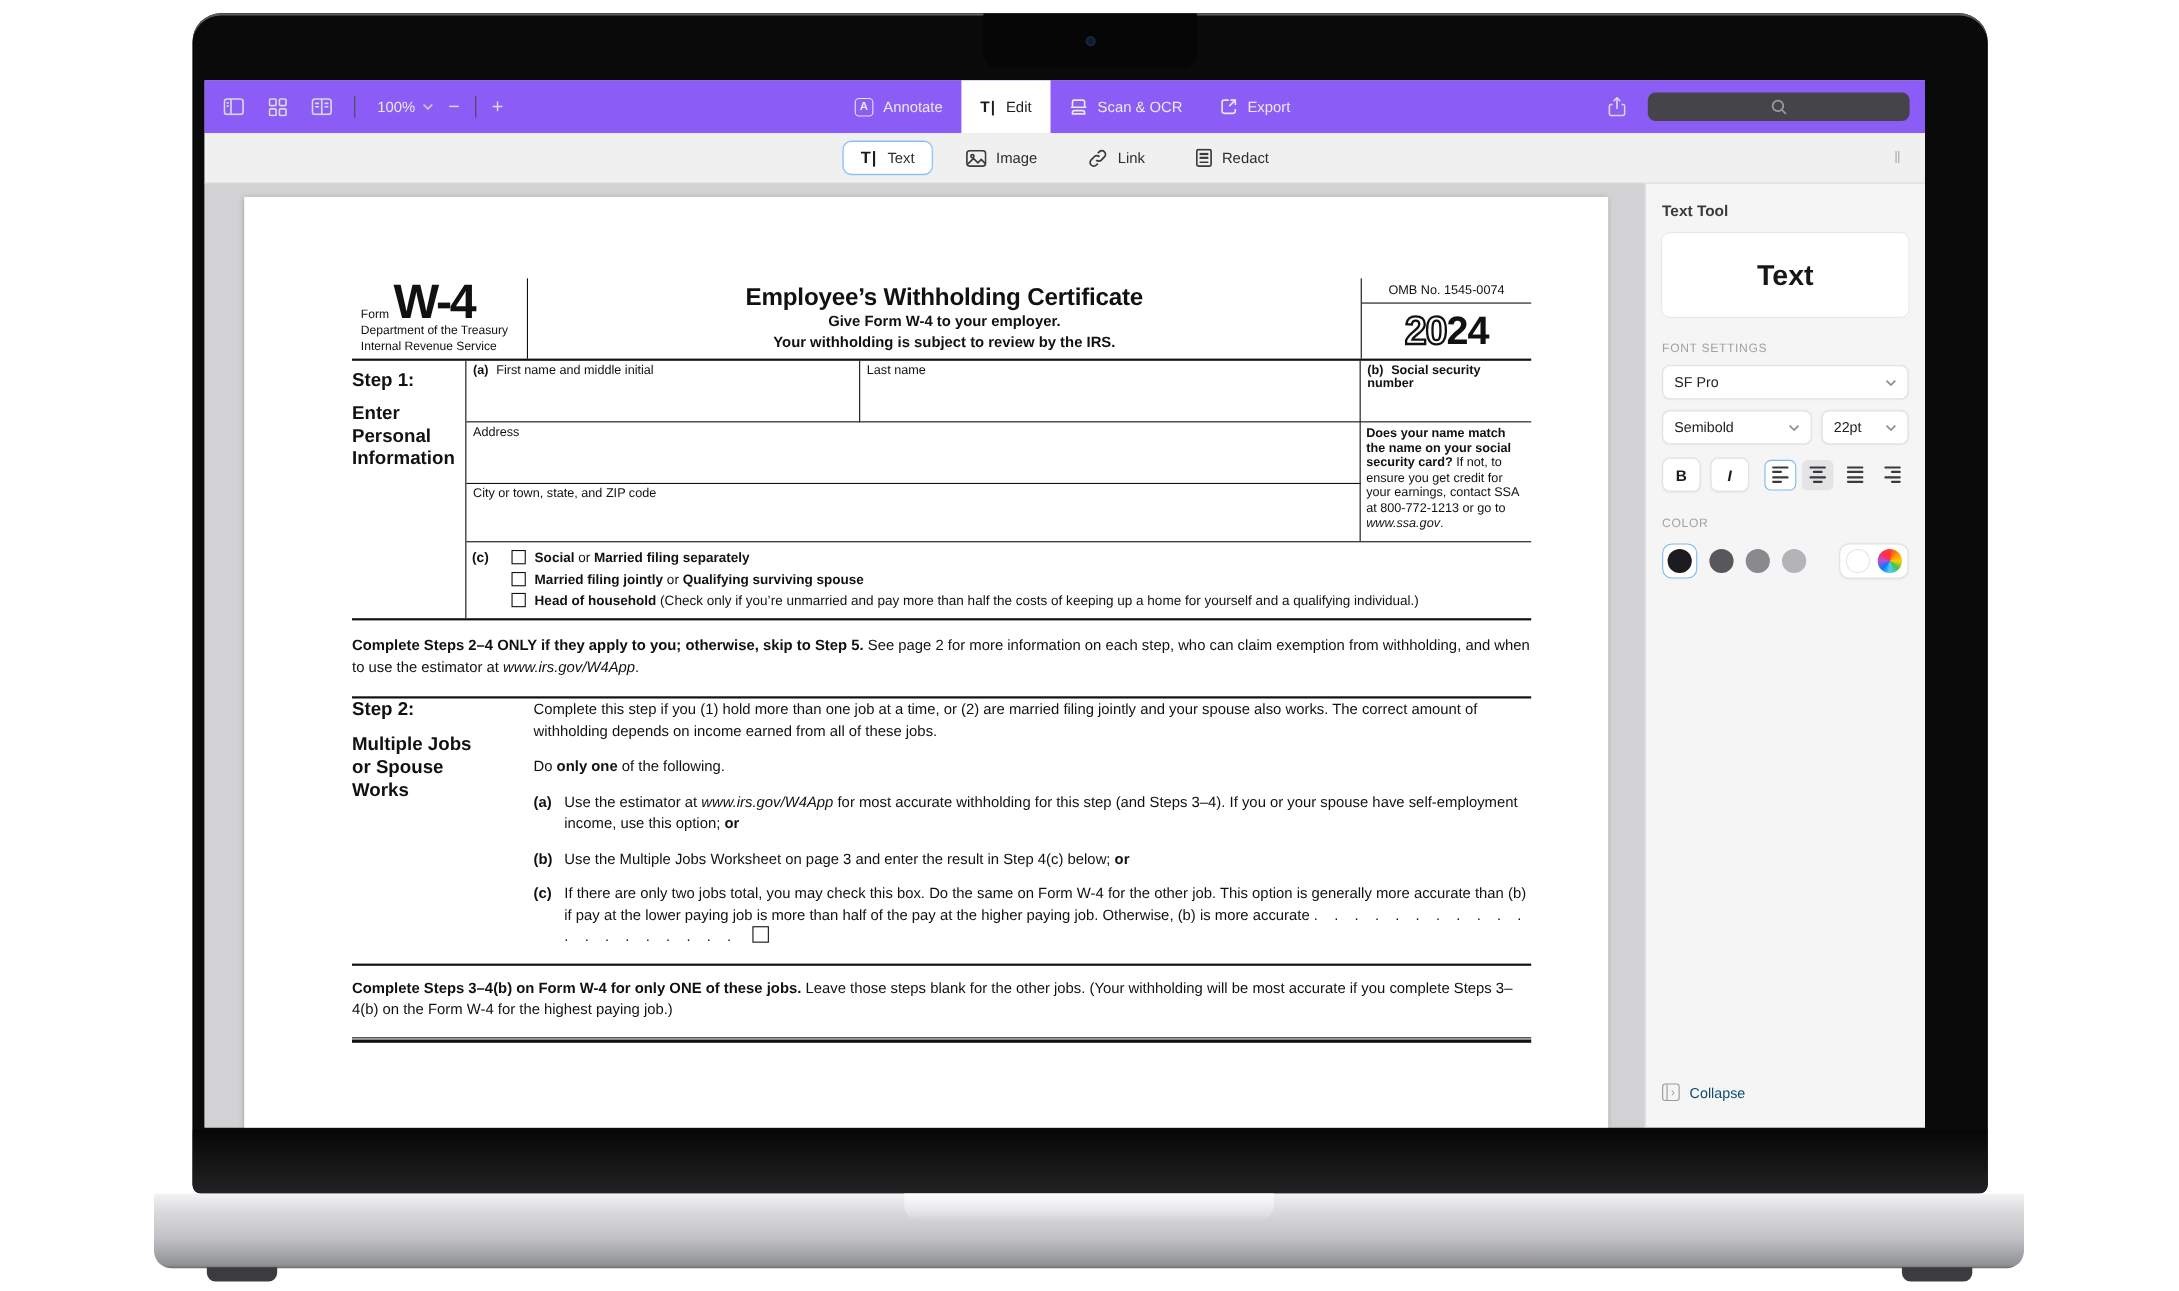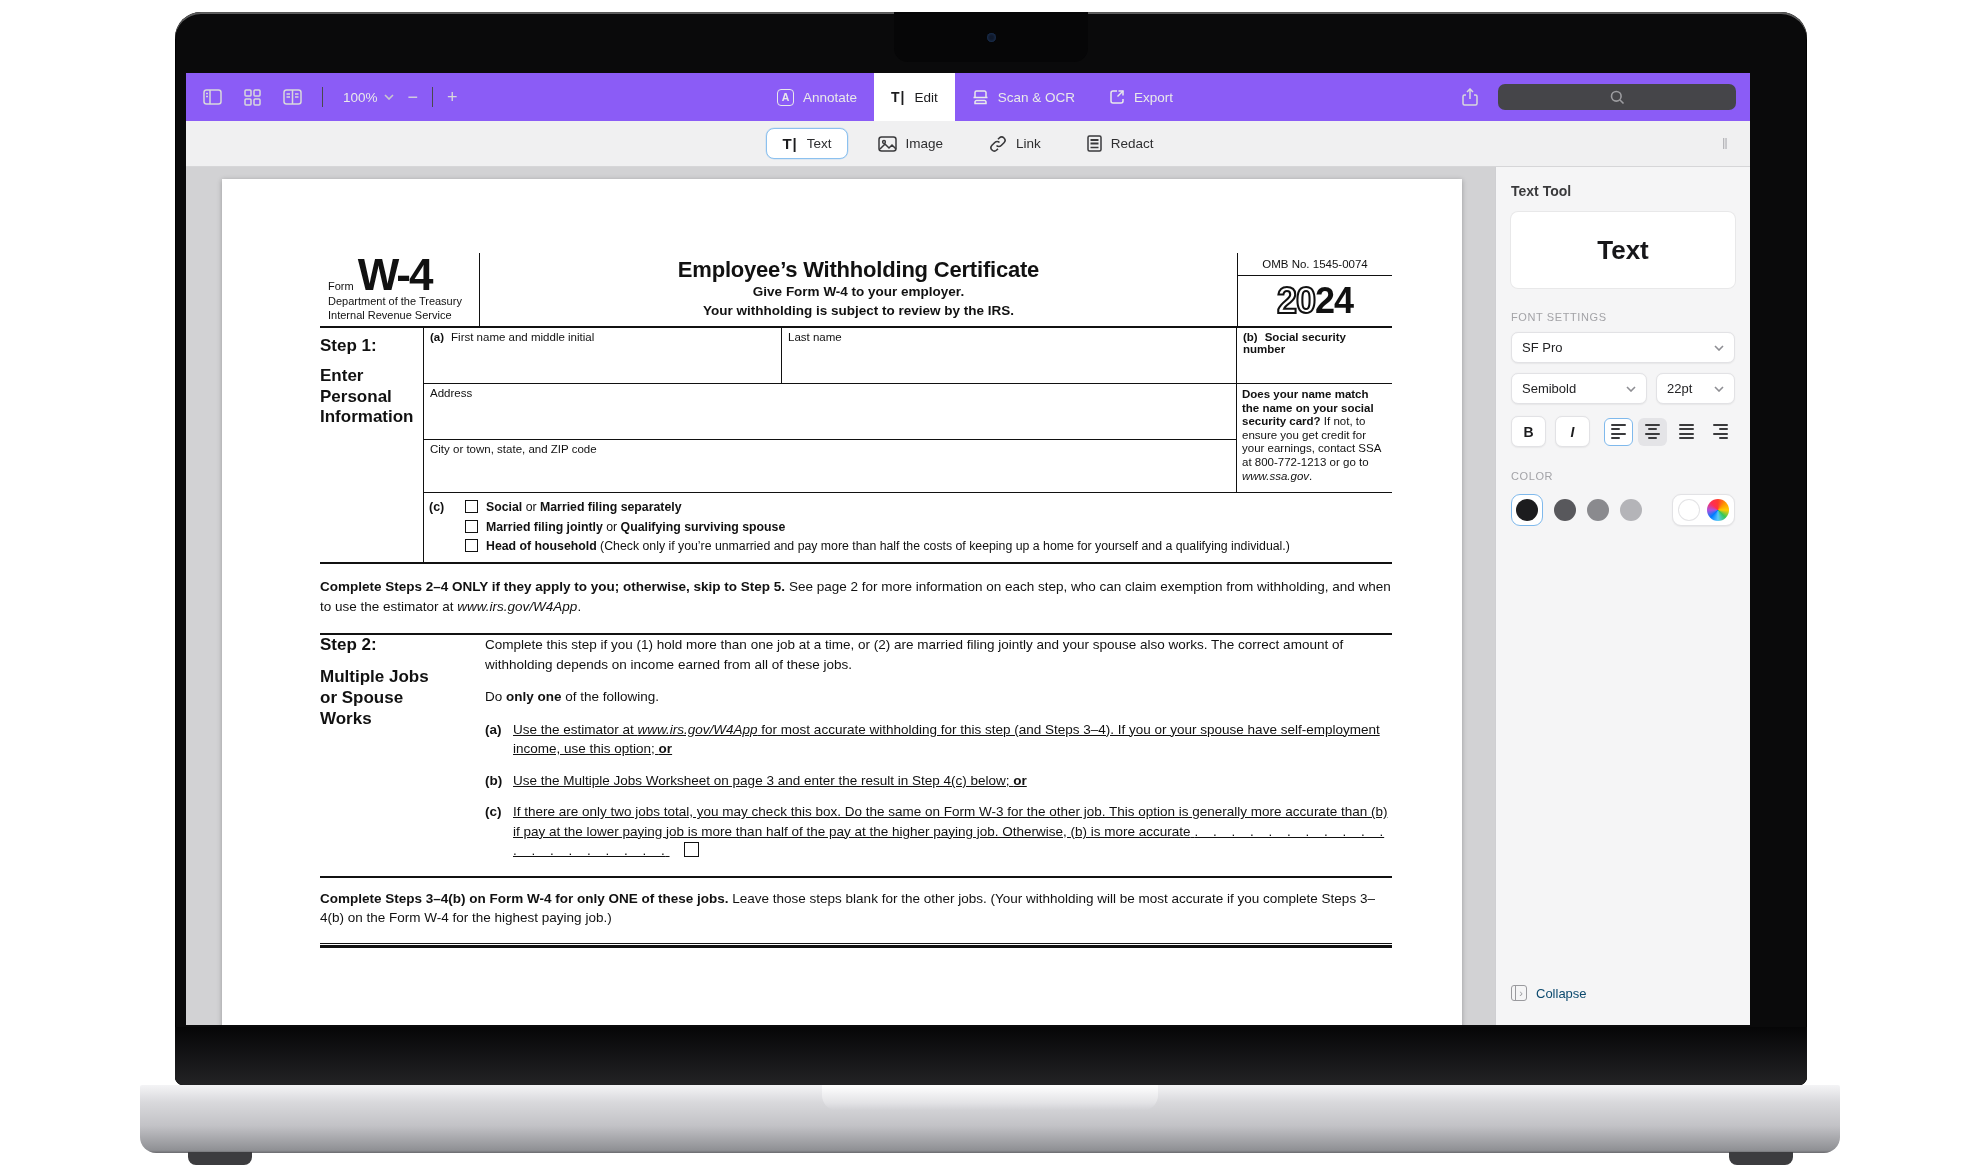--- a/index.html
+++ b/index.html
@@ -115,21 +115,21 @@
 
   .f-note { margin:13px 0 17px; }
   .f-step2 { display:flex; border-top:2.5px solid #111; padding-top:0; }
   .s2-label { width:165px; }
   .s2-step { font-size:17px; font-weight:bold; margin-bottom:11px; }
   .s2-sub { font-size:17px; font-weight:bold; line-height:21px; width:110px; }
   .s2-body { flex:1; }
   .s2-p { margin-bottom:13px; }
   .s2-item { display:flex; margin-bottom:12px; position:relative; }
   .s2-tag { width:28px; font-weight:bold; flex:0 0 28px; }
-  .s2-text { flex:1;text-decoration:underline; }
+  .s2-text { flex:1; }
   .leaders { word-spacing:9px; letter-spacing:1px; }
   .cbox-big { display:inline-block; width:15px; height:15px; border:1.5px solid #111;
               vertical-align:-2px; margin-left:14px; cursor:pointer; }
 
   .f-note34 { border-top:2.5px solid #111; margin-top:3px; padding-top:11px; }
   .f-bottomrule { margin-top:15px; border-top:1px solid #111; border-bottom:3.5px solid #111; height:5px; }
 
   
   .panel { width:255px; flex:0 0 255px; background:#f5f5f6; border-left:1px solid #cfcfd2;
            position:relative; padding:16px 15px 0; }
@@ -403,21 +403,21 @@
                   <span class="s2-tag">(a)</span>
                   <span class="s2-text"><span>Use the estimator at </span><span class="i">www.irs.gov/W4App</span><span> for most accurate withholding for this step (and Steps 3–4). If you or your spouse have self-employment income, use this option; </span><span class="b">or</span></span>
                 </div>
                 <div class="s2-item">
                   <span class="s2-tag">(b)</span>
                   <span class="s2-text"><span>Use the Multiple Jobs Worksheet on page 3 and enter the result in Step 4(c) below; </span><span class="b">or</span></span>
                 </div>
                 <div class="s2-item">
                   <span class="s2-tag">(c)</span>
                   <span class="s2-text">
-                    <span>If there are only two jobs total, you may check this box. Do the same on Form W-3 for the other job. This option is generally more accurate than (b) if pay at the lower paying job is more than half of the pay at the higher paying job. Otherwise, (b) is more accurate</span>
+                    <span>If there are only two jobs total, you may check this box. Do the same on Form W-4 for the other job. This option is generally more accurate than (b) if pay at the lower paying job is more than half of the pay at the higher paying job. Otherwise, (b) is more accurate</span>
                     <span class="leaders">. . . . . . . . . . . . . . . . . . . .</span>
                     <span class="cbox-big"></span>
                   </span>
                 </div>
               </div>
             </div>
 
             <p class="fz f-note34">
               <span class="b">Complete Steps 3–4(b) on Form W-4 for only ONE of these jobs.</span><span> Leave those steps blank for the other jobs. (Your withholding will be most accurate if you complete Steps 3–4(b) on the Form W-4 for the highest paying job.)</span>
             </p>

